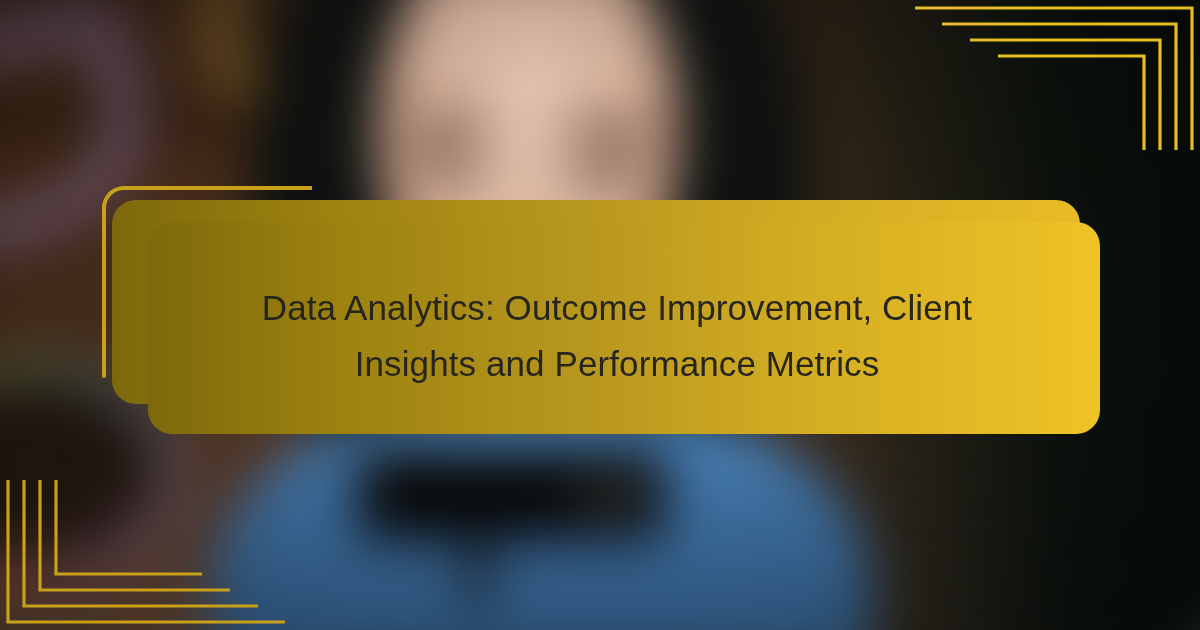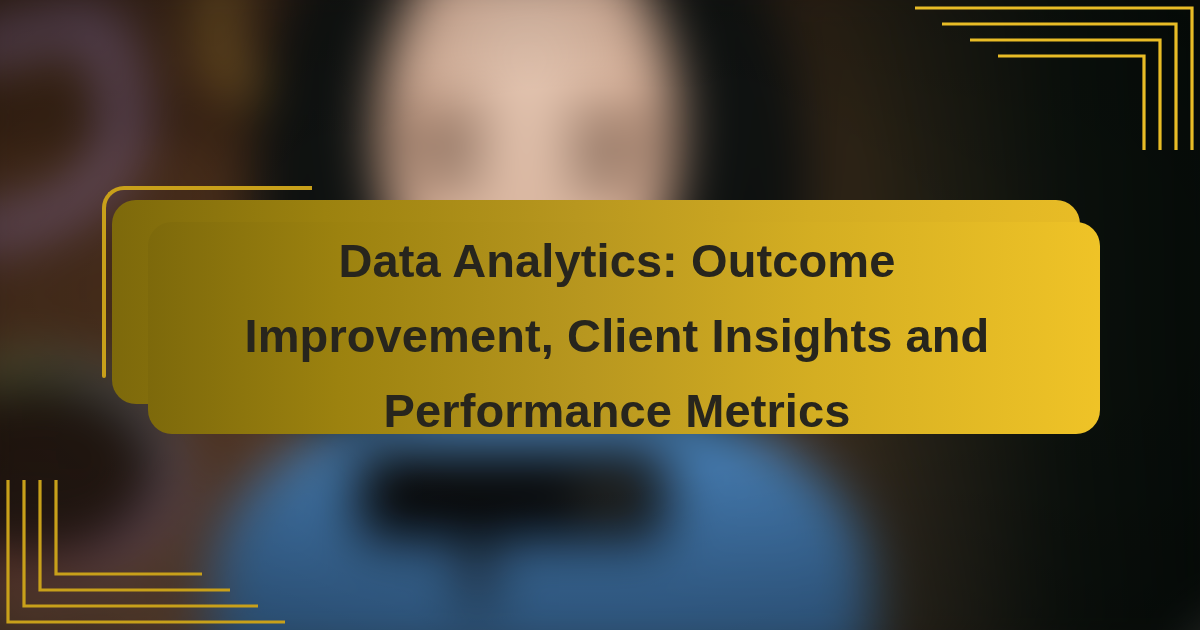--- a/index.html
+++ b/index.html
@@ -201,22 +201,22 @@
     width:952px; height:212px;
     border-radius:24px;
     background:linear-gradient(90deg,#7d690b 0%,#9c820f 20%,#b8971f 46%,#d4ae22 70%,#efc327 100%);
     display:flex; align-items:center; justify-content:center;
   }
   #card-title {
     width:840px;
     margin-left:-14px;
     text-align:center;
     color:#27251d;
-    font-size:47px;
-    font-weight:700;
+    font-size:35px;
+    font-weight:400;
     line-height:1.6;
     letter-spacing:0.1px;
     margin-top:15px;
   }
 </style>
 </head>
 <body>
 
 <div id="bg-photo">
   <div class="bg-layer bg-brick"></div>

